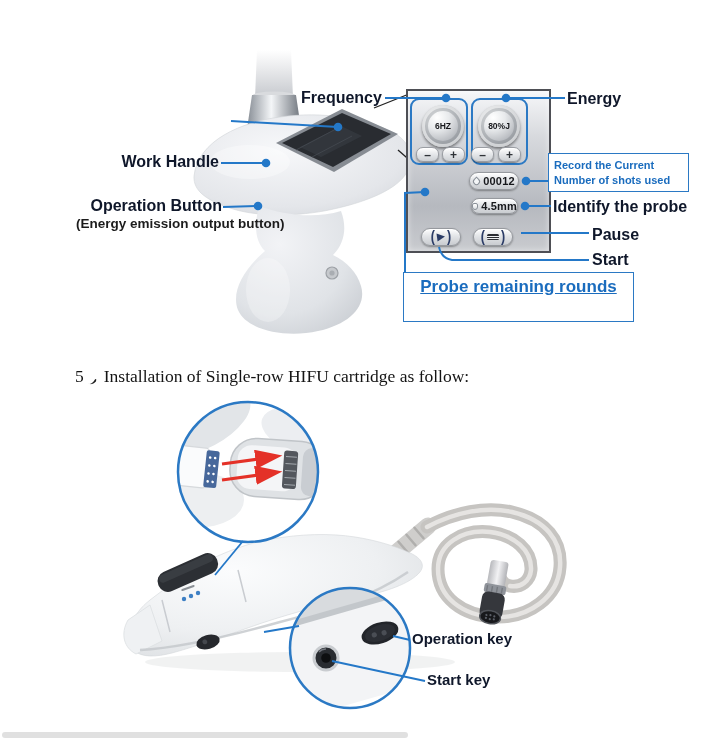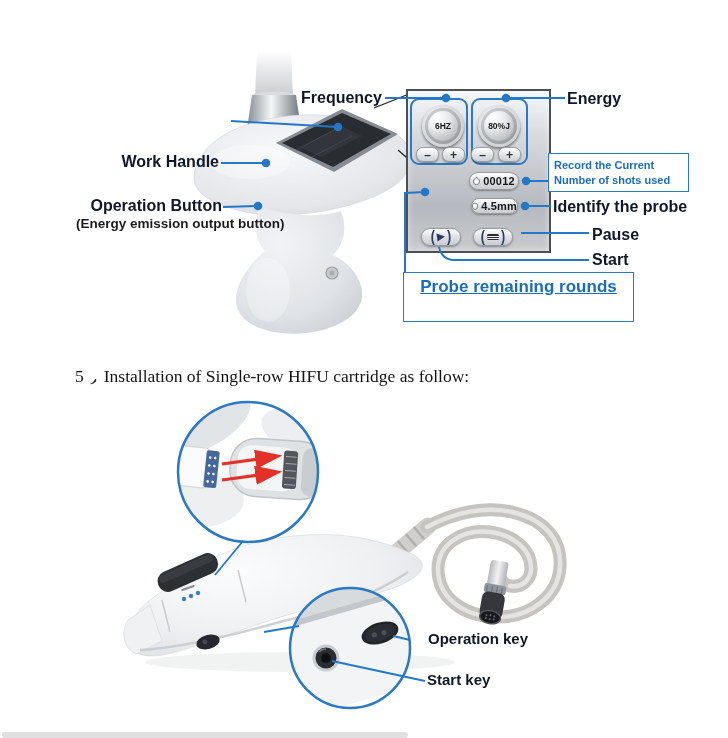--- a/index.html
+++ b/index.html
@@ -348,17 +348,17 @@
   <div class="bluebox probe-box">
     <div class="u">Probe remaining rounds</div>
   </div>
 
   <div class="title2">
     <span>5</span>
       <span class="dun"></span>
       <span>Installation of Single-row HIFU cartridge as follow:</span>
   </div>
 
-  <div class="lbl lbl-bottom" style="left:428px;top:631px;">Operation key</div>
+  <div class="lbl lbl-bottom" style="left:412px;top:631px;">Operation key</div>
   <div class="lbl lbl-bottom" style="left:427px;top:672px;">Start key</div>
 
   <div class="page-bottom-strip"></div>
 </div>
 
 </body></html>

